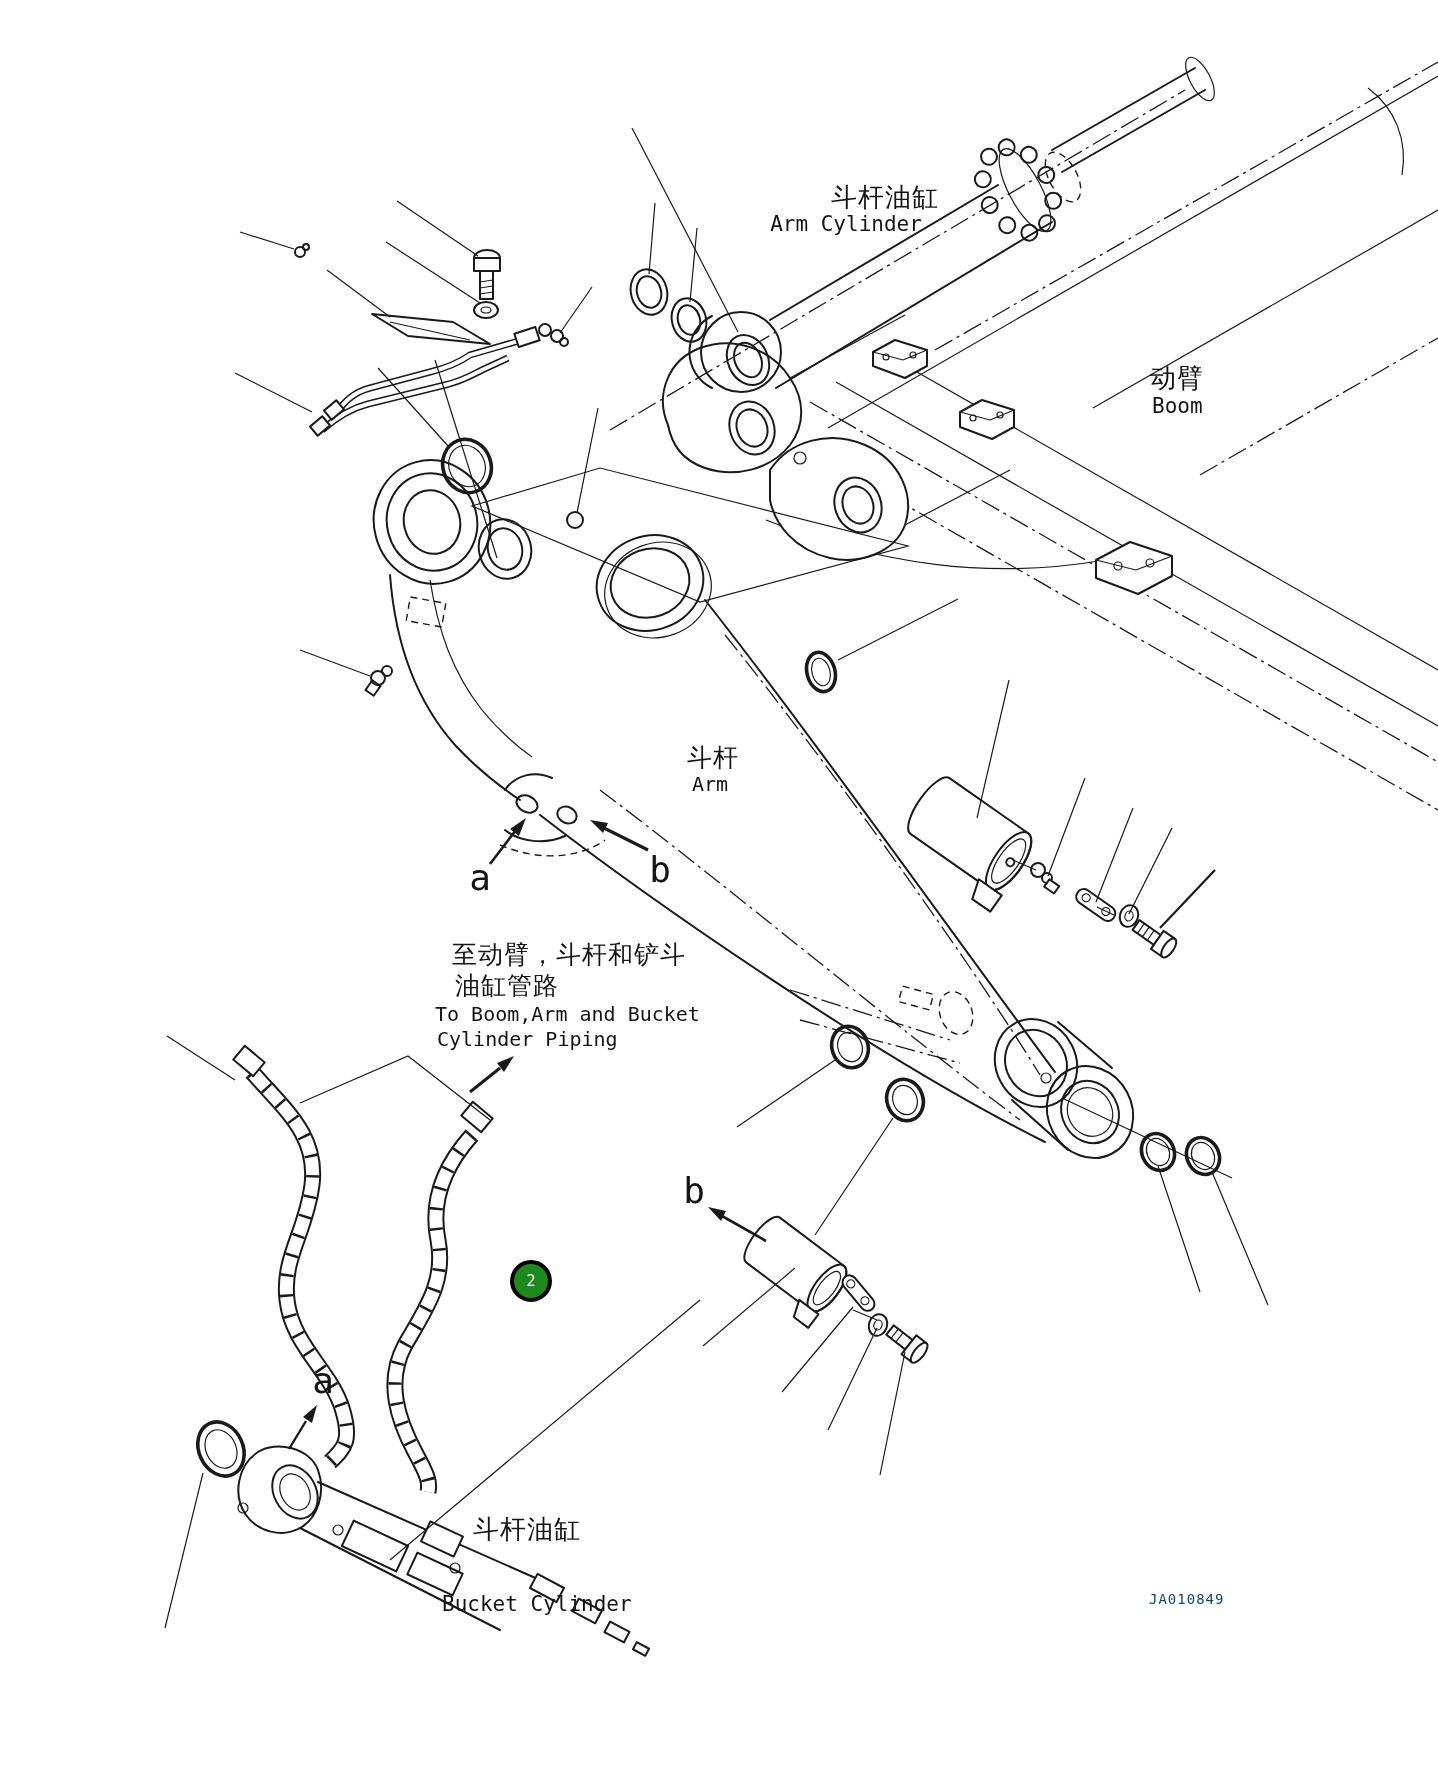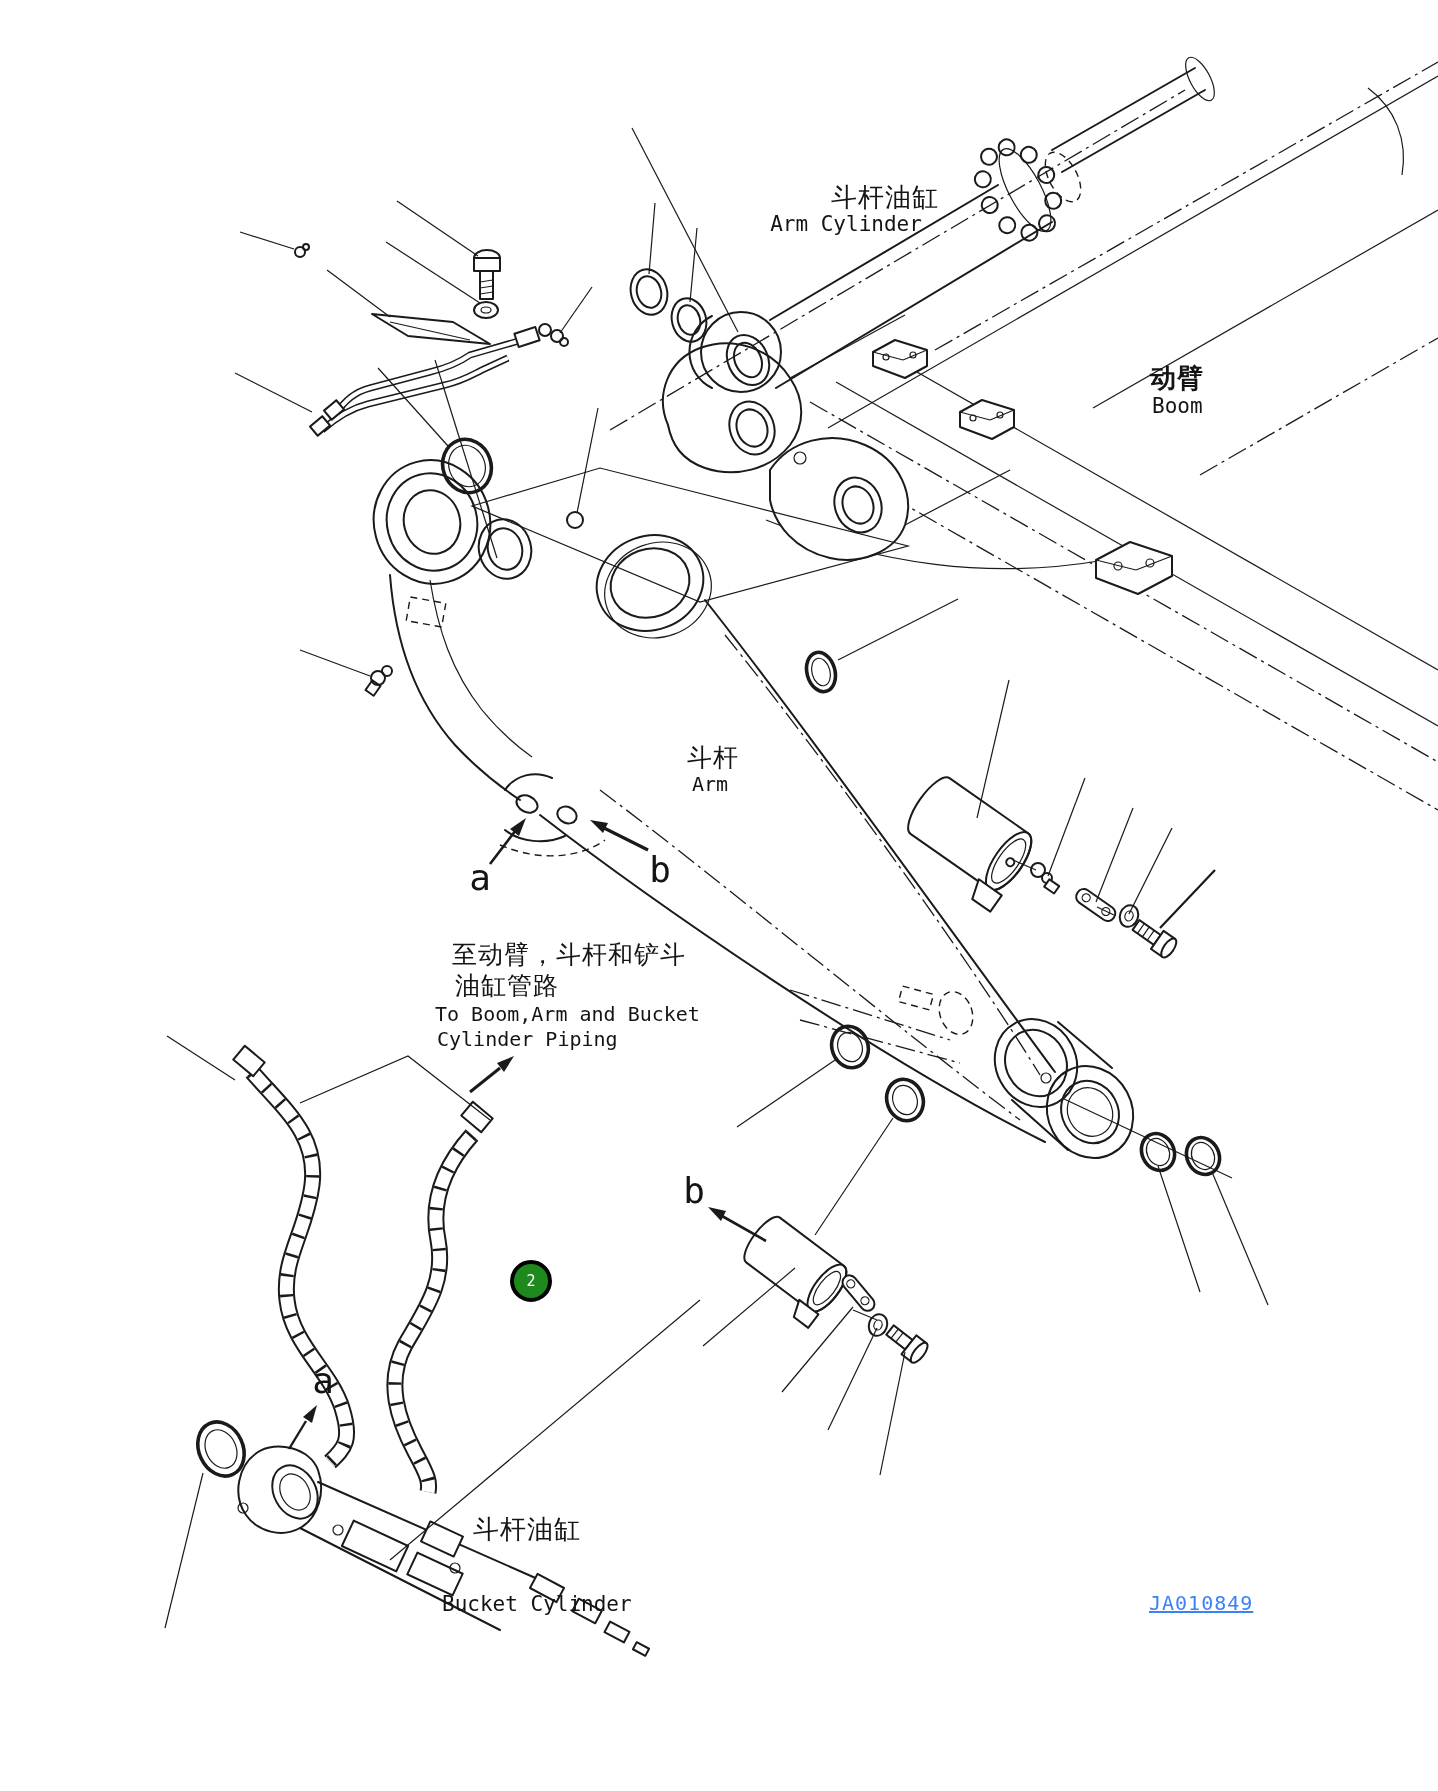--- a/index.html
+++ b/index.html
@@ -5,21 +5,21 @@
   html,body{margin:0;padding:0;background:#ffffff;}
   .page{position:relative;width:1438px;height:1791px;background:#ffffff;overflow:hidden;
         font-family:"DejaVu Sans",sans-serif;color:#111;}
   svg.canvas{position:absolute;left:0;top:0;}
   .lbl{position:absolute;white-space:nowrap;line-height:1.1;color:#141414;}
   .zh{font-family:"DejaVu Sans",sans-serif;font-size:26px;letter-spacing:1px;}
   .en{font-family:"DejaVu Sans Mono",monospace;font-size:21px;letter-spacing:0px;}
   .note-zh{font-family:"DejaVu Sans",sans-serif;font-size:25px;letter-spacing:1px;}
   .note-en{font-family:"DejaVu Sans Mono",monospace;font-size:20px;}
   .view-letter{font-family:"DejaVu Sans Mono",monospace;font-size:36px;transform:translate(-50%,-50%);}
-  .code{font-family:"DejaVu Sans Mono",monospace;font-size:20px;color:#3b82f6;letter-spacing:1px;text-decoration:underline;}
+  .code{font-family:"DejaVu Sans Mono",monospace;font-size:14px;color:#0c4a6e;letter-spacing:1px;}
   .center{transform:translateX(-50%);}
   .marker{position:absolute;width:34px;height:34px;border-radius:50%;
           border:4px solid #000;display:flex;align-items:center;justify-content:center;
           font-family:"DejaVu Sans Mono",monospace;font-size:15px;cursor:pointer;}
   
   .ln{fill:none;stroke:#1a1a1a;stroke-width:2;stroke-linecap:round;stroke-linejoin:round;}
   .lw{fill:#ffffff;stroke:#1a1a1a;stroke-width:2;stroke-linejoin:round;}
   .thin{fill:none;stroke:#1a1a1a;stroke-width:1.2;}
   .thk{fill:none;stroke:#1a1a1a;stroke-width:3.6;}
   .dd{fill:none;stroke:#1a1a1a;stroke-width:1.3;stroke-dasharray:20 5 3 5;}
@@ -383,21 +383,21 @@
     <g>
       <line x1="470" y1="1092" x2="500" y2="1068" stroke="#1a1a1a" stroke-width="3"></line>
       <polygon class="fillb" points="514,1056 504,1072 497,1063"></polygon>
     </g>
   </g>
 </svg>
 
   <div class="lbl zh center" style="left:845px;top:183px;margin-left:40px;">斗杆油缸</div>
   <div class="lbl en center" style="left:846px;top:213px;">Arm Cylinder</div>
 
-  <div class="lbl zh" style="left:1150px;top:364px;font-weight:bold;">动臂</div>
+  <div class="lbl zh" style="left:1150px;top:364px;">动臂</div>
   <div class="lbl en" style="left:1152px;top:395px;">Boom</div>
 
   <div class="lbl zh" style="left:687px;top:744px;font-size:25px;">斗杆</div>
   <div class="lbl en" style="left:692px;top:773px;font-size:20px;">Arm</div>
 
   <div class="lbl note-zh" style="left:452px;top:941px;">至动臂，斗杆和铲斗</div>
   <div class="lbl note-zh" style="left:455px;top:972px;">油缸管路</div>
   <div class="lbl note-en" style="left:435px;top:1003px;">To Boom,Arm and Bucket</div>
   <div class="lbl note-en" style="left:437px;top:1028px;">Cylinder Piping</div>
 

